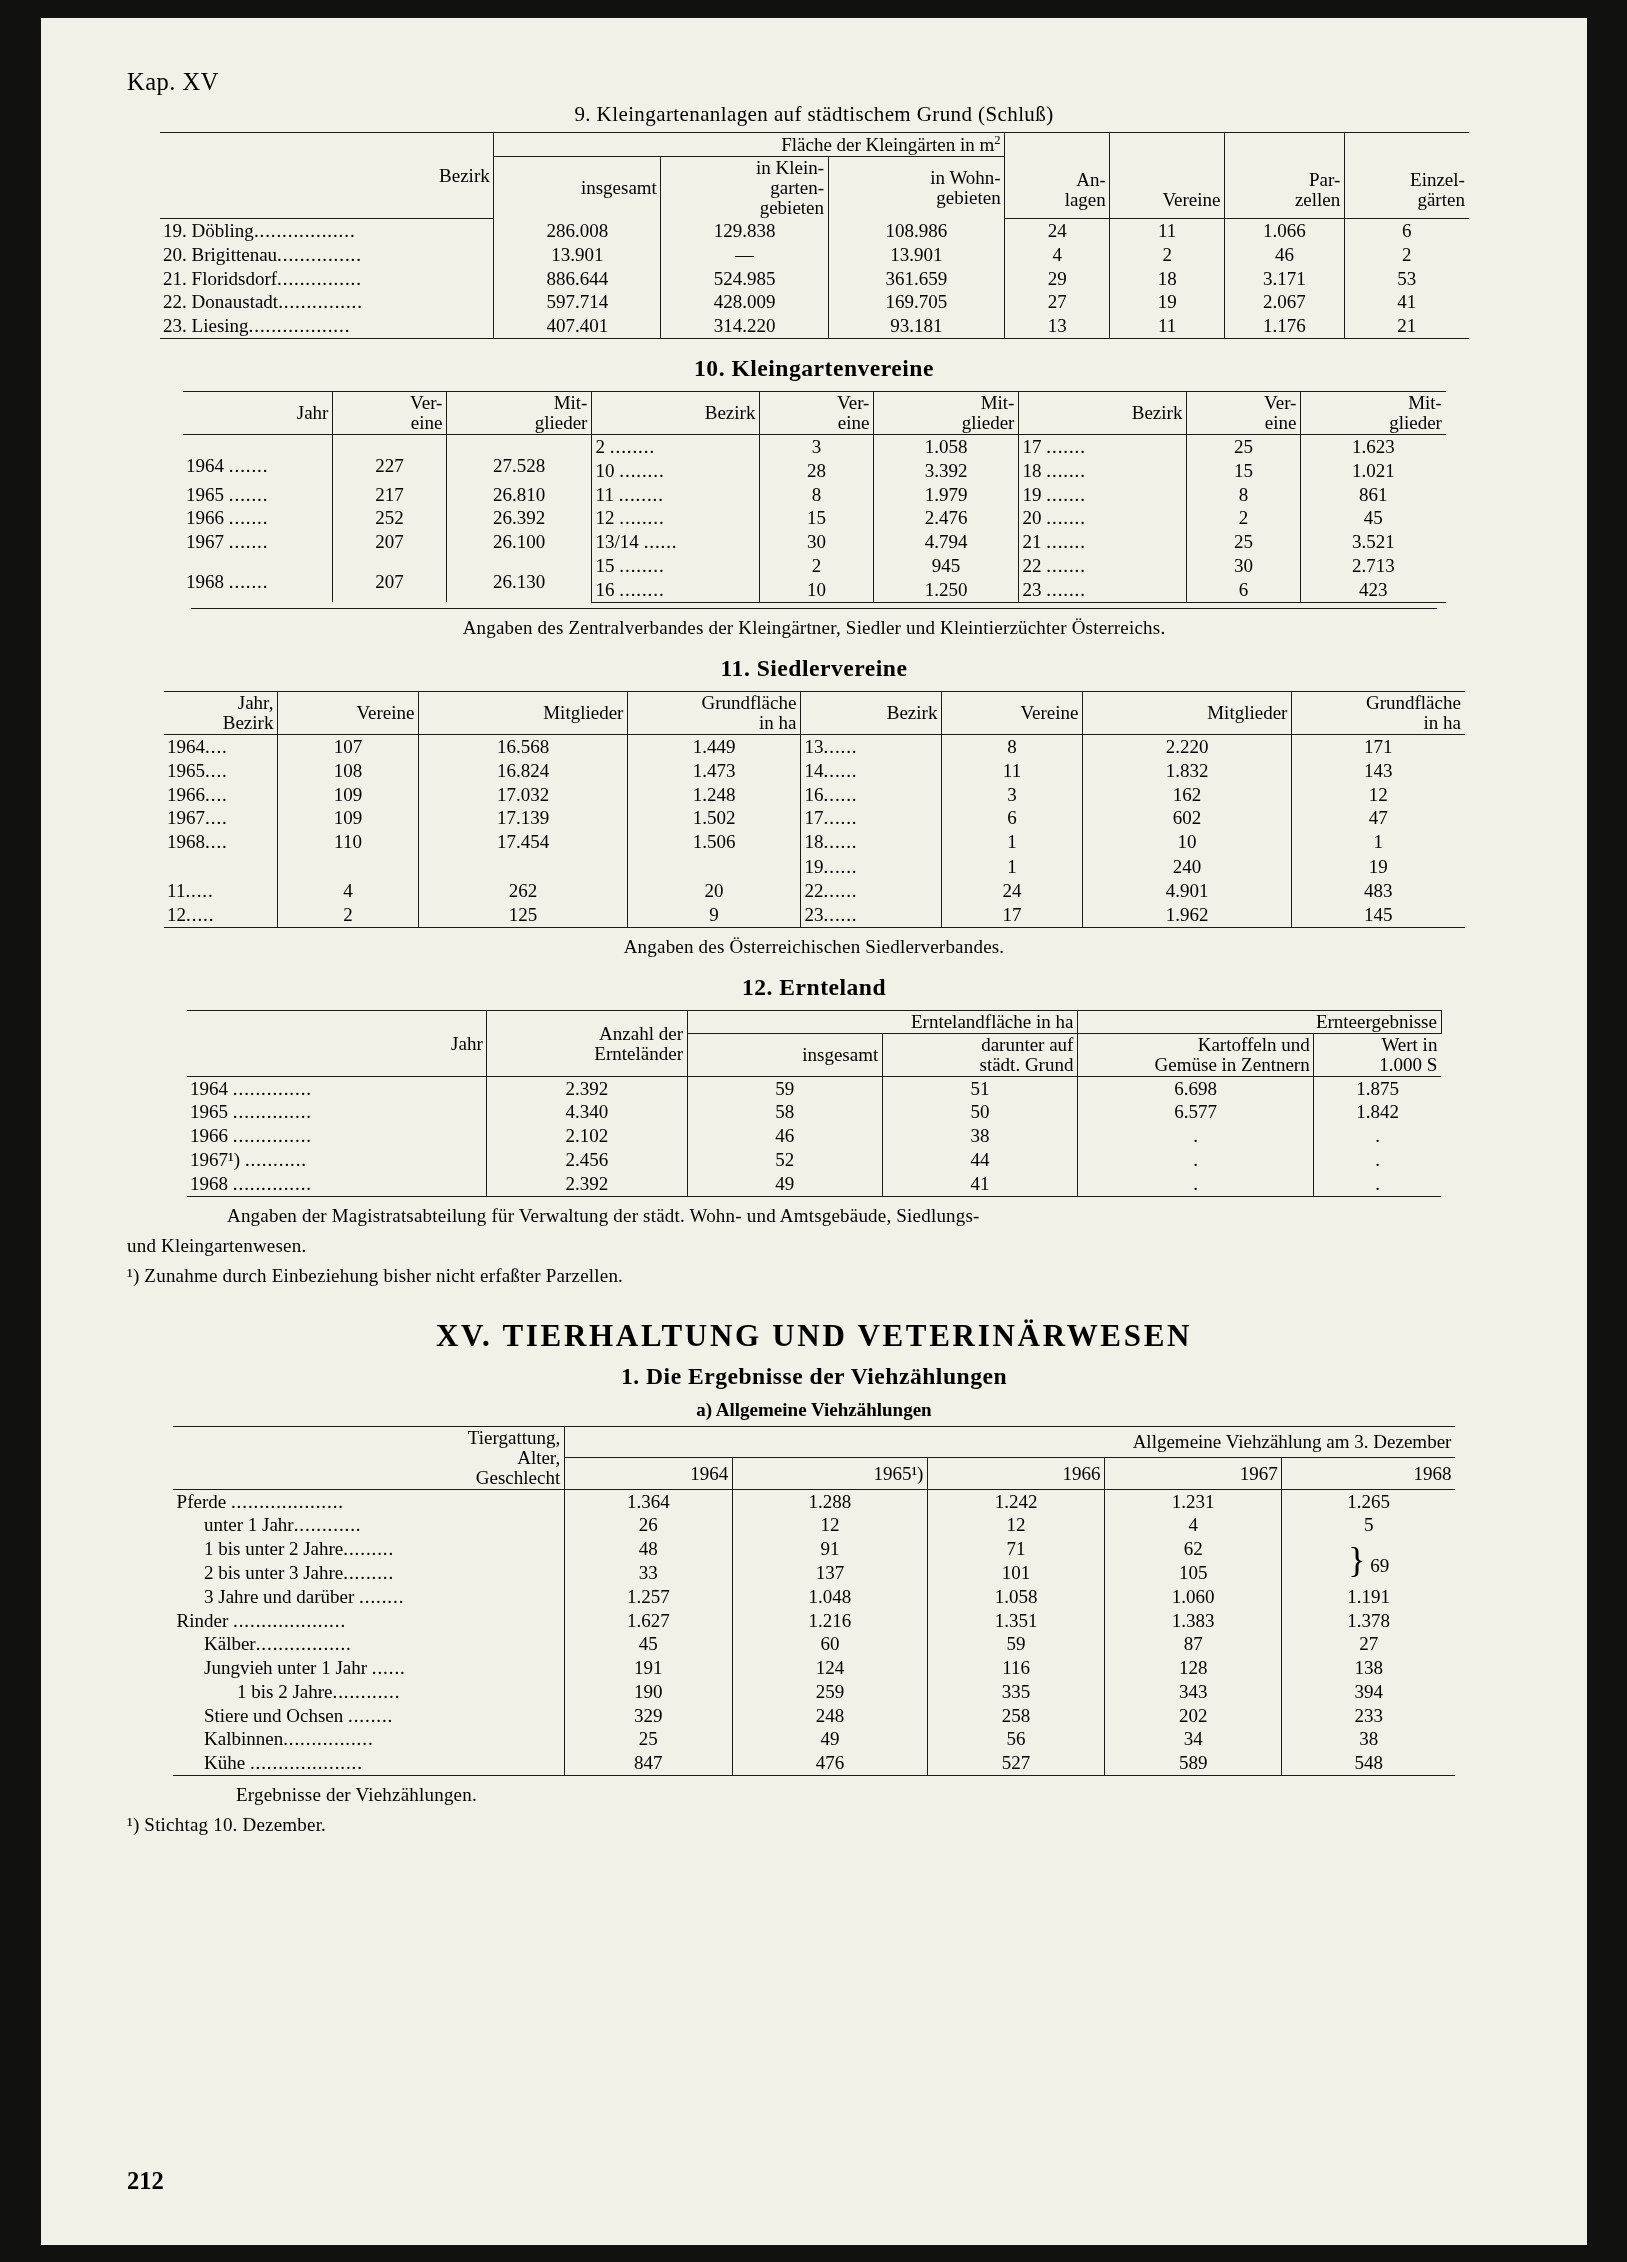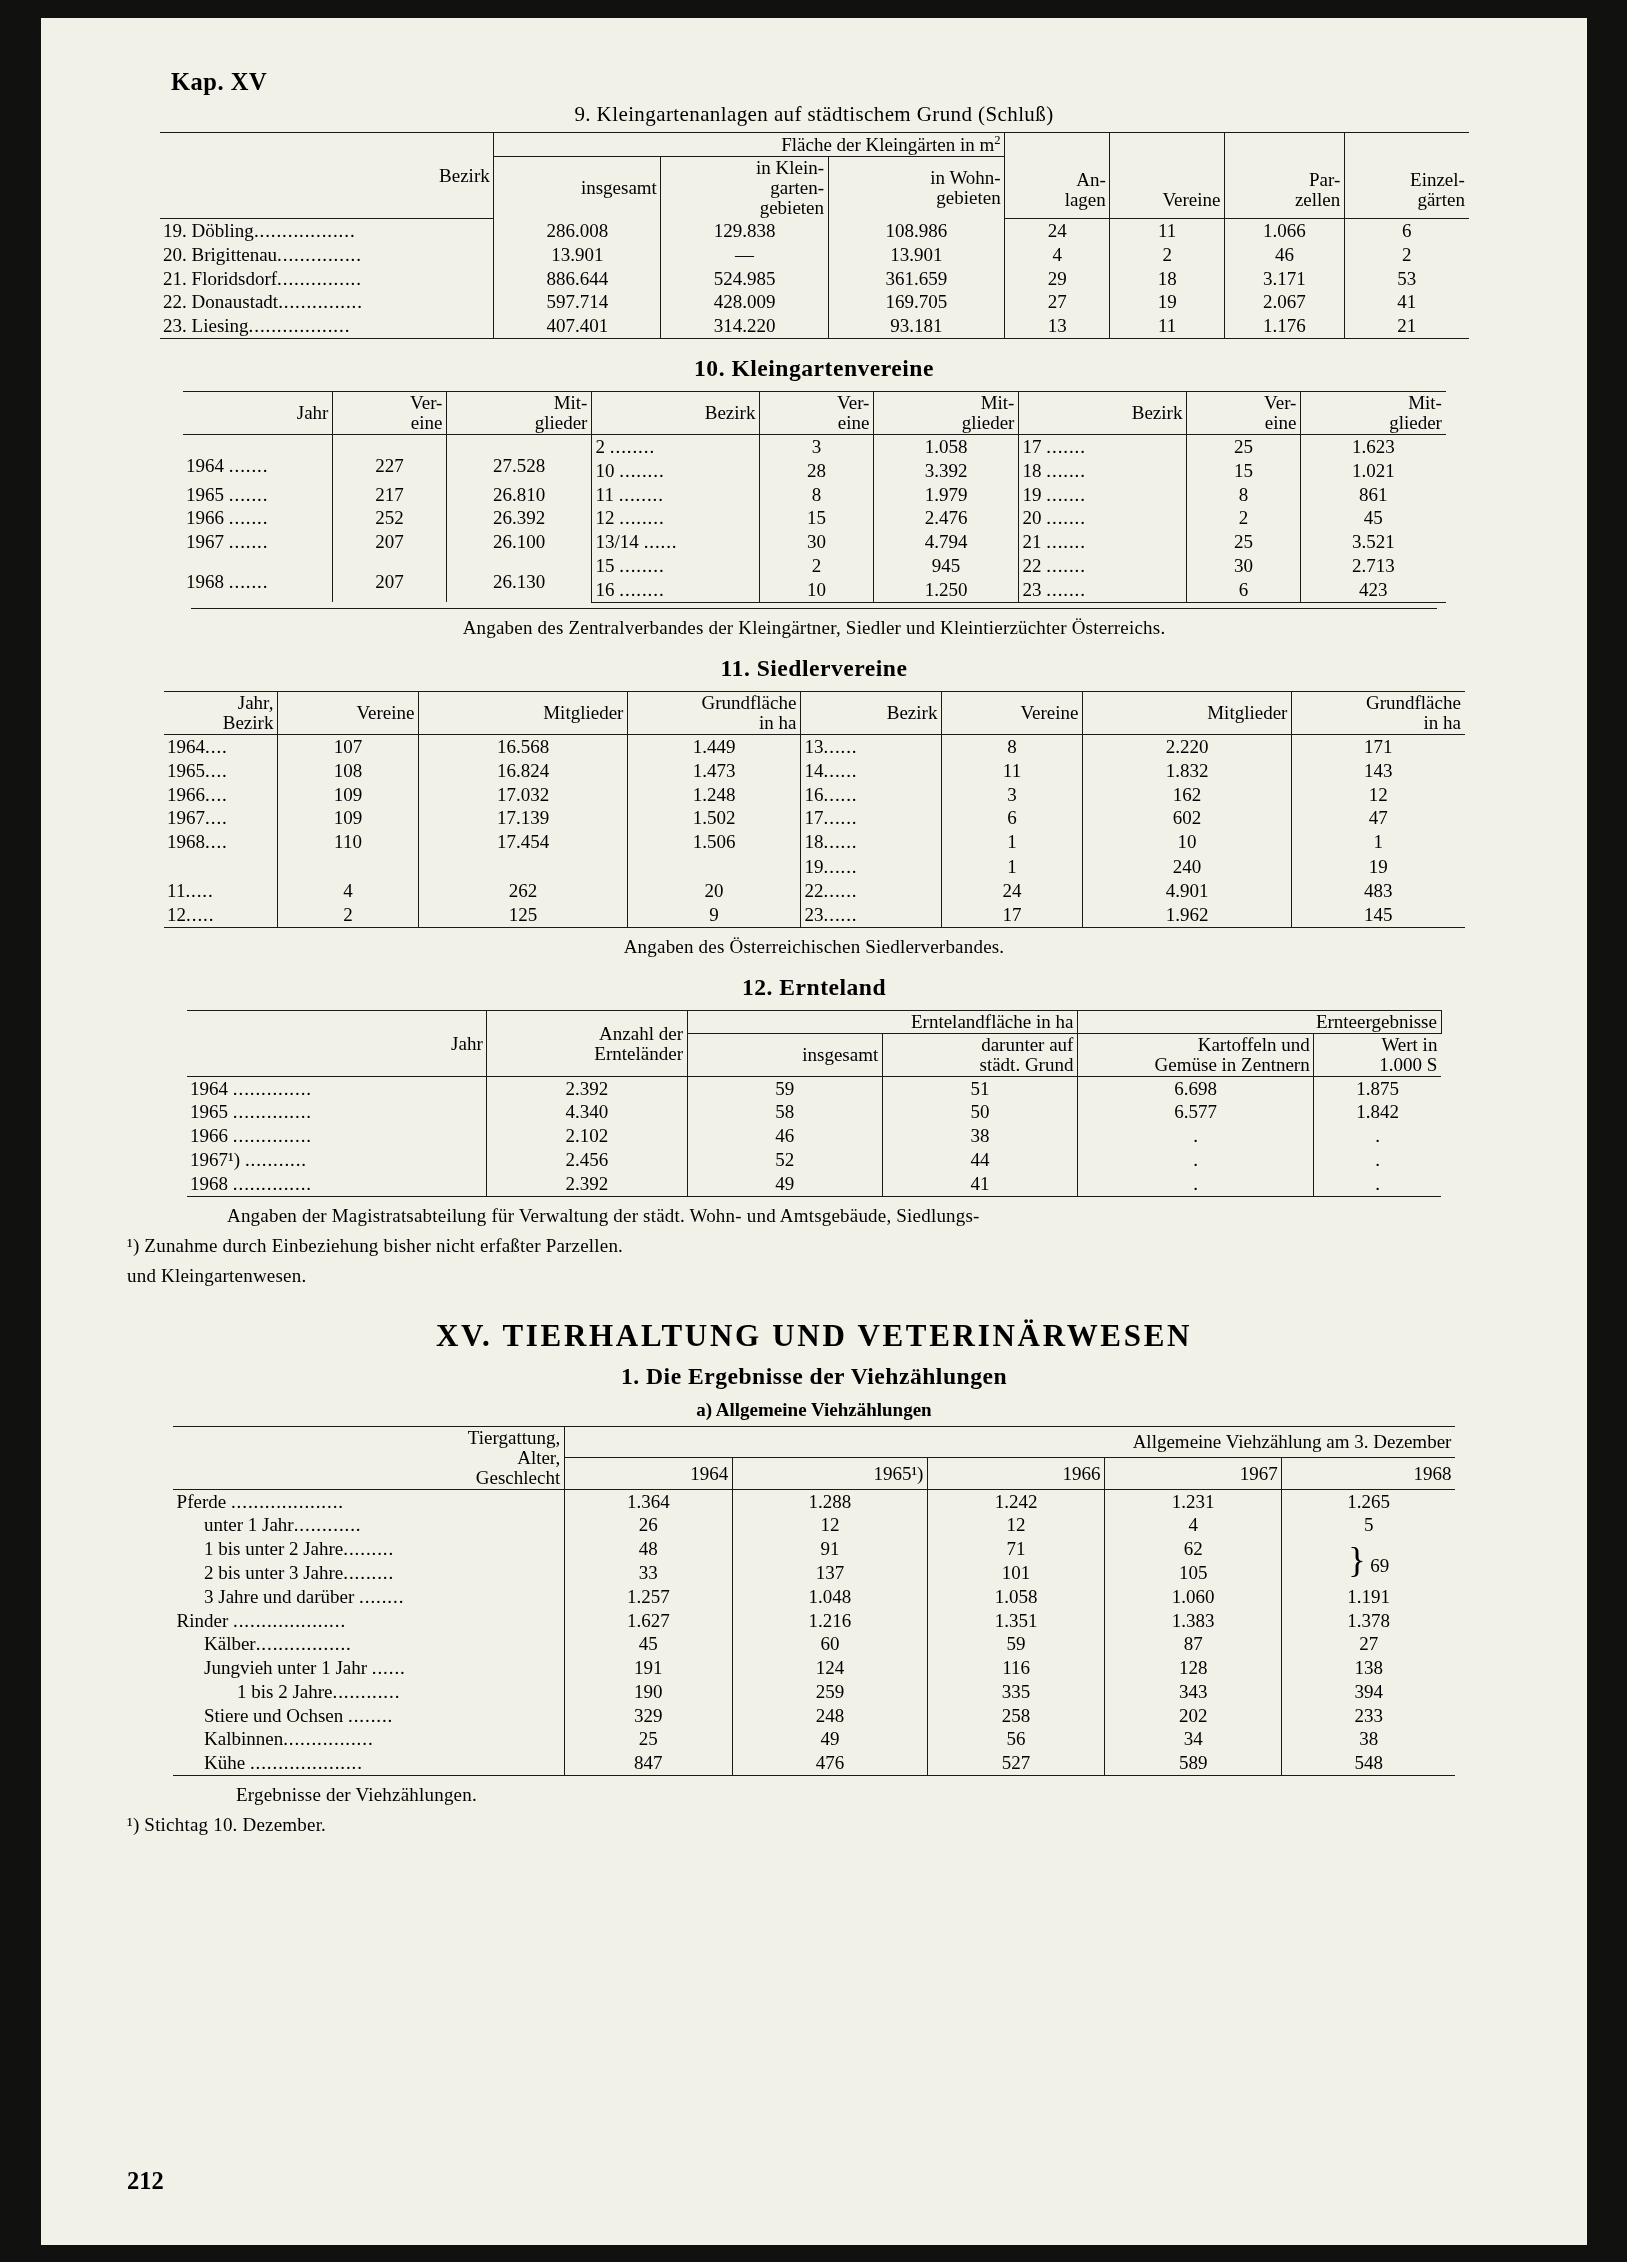--- a/index.html
+++ b/index.html
@@ -12,24 +12,23 @@
   .page {
     position:absolute;
     left:41px; top:18px;
     width:1546px; height:2227px;
     background:#f2f1e8;
     box-sizing:border-box;
     padding:50px 86px 0 86px;
   }
   .kap {
     font-family:"Liberation Serif", serif;
-    font-weight:bold;
+    font-weight:normal;
     font-size:24.5px;
     letter-spacing:0.5px;
-    margin-left:44px;
   }
   .caption {
     text-align:center;
     font-size:21px;
     margin-top:5.5px;
     letter-spacing:0.4px;
   }
   .sect-title {
     text-align:center;
     font-size:23.6px;
@@ -474,22 +473,22 @@
       <td class="num rb bb">2.392</td>
       <td class="num rb bb">49</td>
       <td class="num rb bb">41</td>
       <td class="num rb bb">.</td>
       <td class="num bb">.</td>
     </tr>
   </tbody>
     </table>
 
   <div class="note" style="margin-left:100px">Angaben der Magistratsabteilung für Verwaltung der städt. Wohn- und Amtsgebäude, Siedlungs-</div>
+  <div class="note">und Kleingartenwesen.</div>
   <div class="note">¹) Zunahme durch Einbeziehung bisher nicht erfaßter Parzellen.</div>
-  <div class="note">und Kleingartenwesen.</div>
 
   <div class="big-head">XV. TIERHALTUNG UND VETERINÄRWESEN</div>
   <div class="sect-title" style="margin-top:3.6px">1. Die Ergebnisse der Viehzählungen</div>
   <div class="sect-sub">a) Allgemeine Viehzählungen</div>
 
   <table class="t" style="width:1282px;">
     <colgroup>
       <col style="width:391px">
         <col style="width:168px">
         <col style="width:195px">

